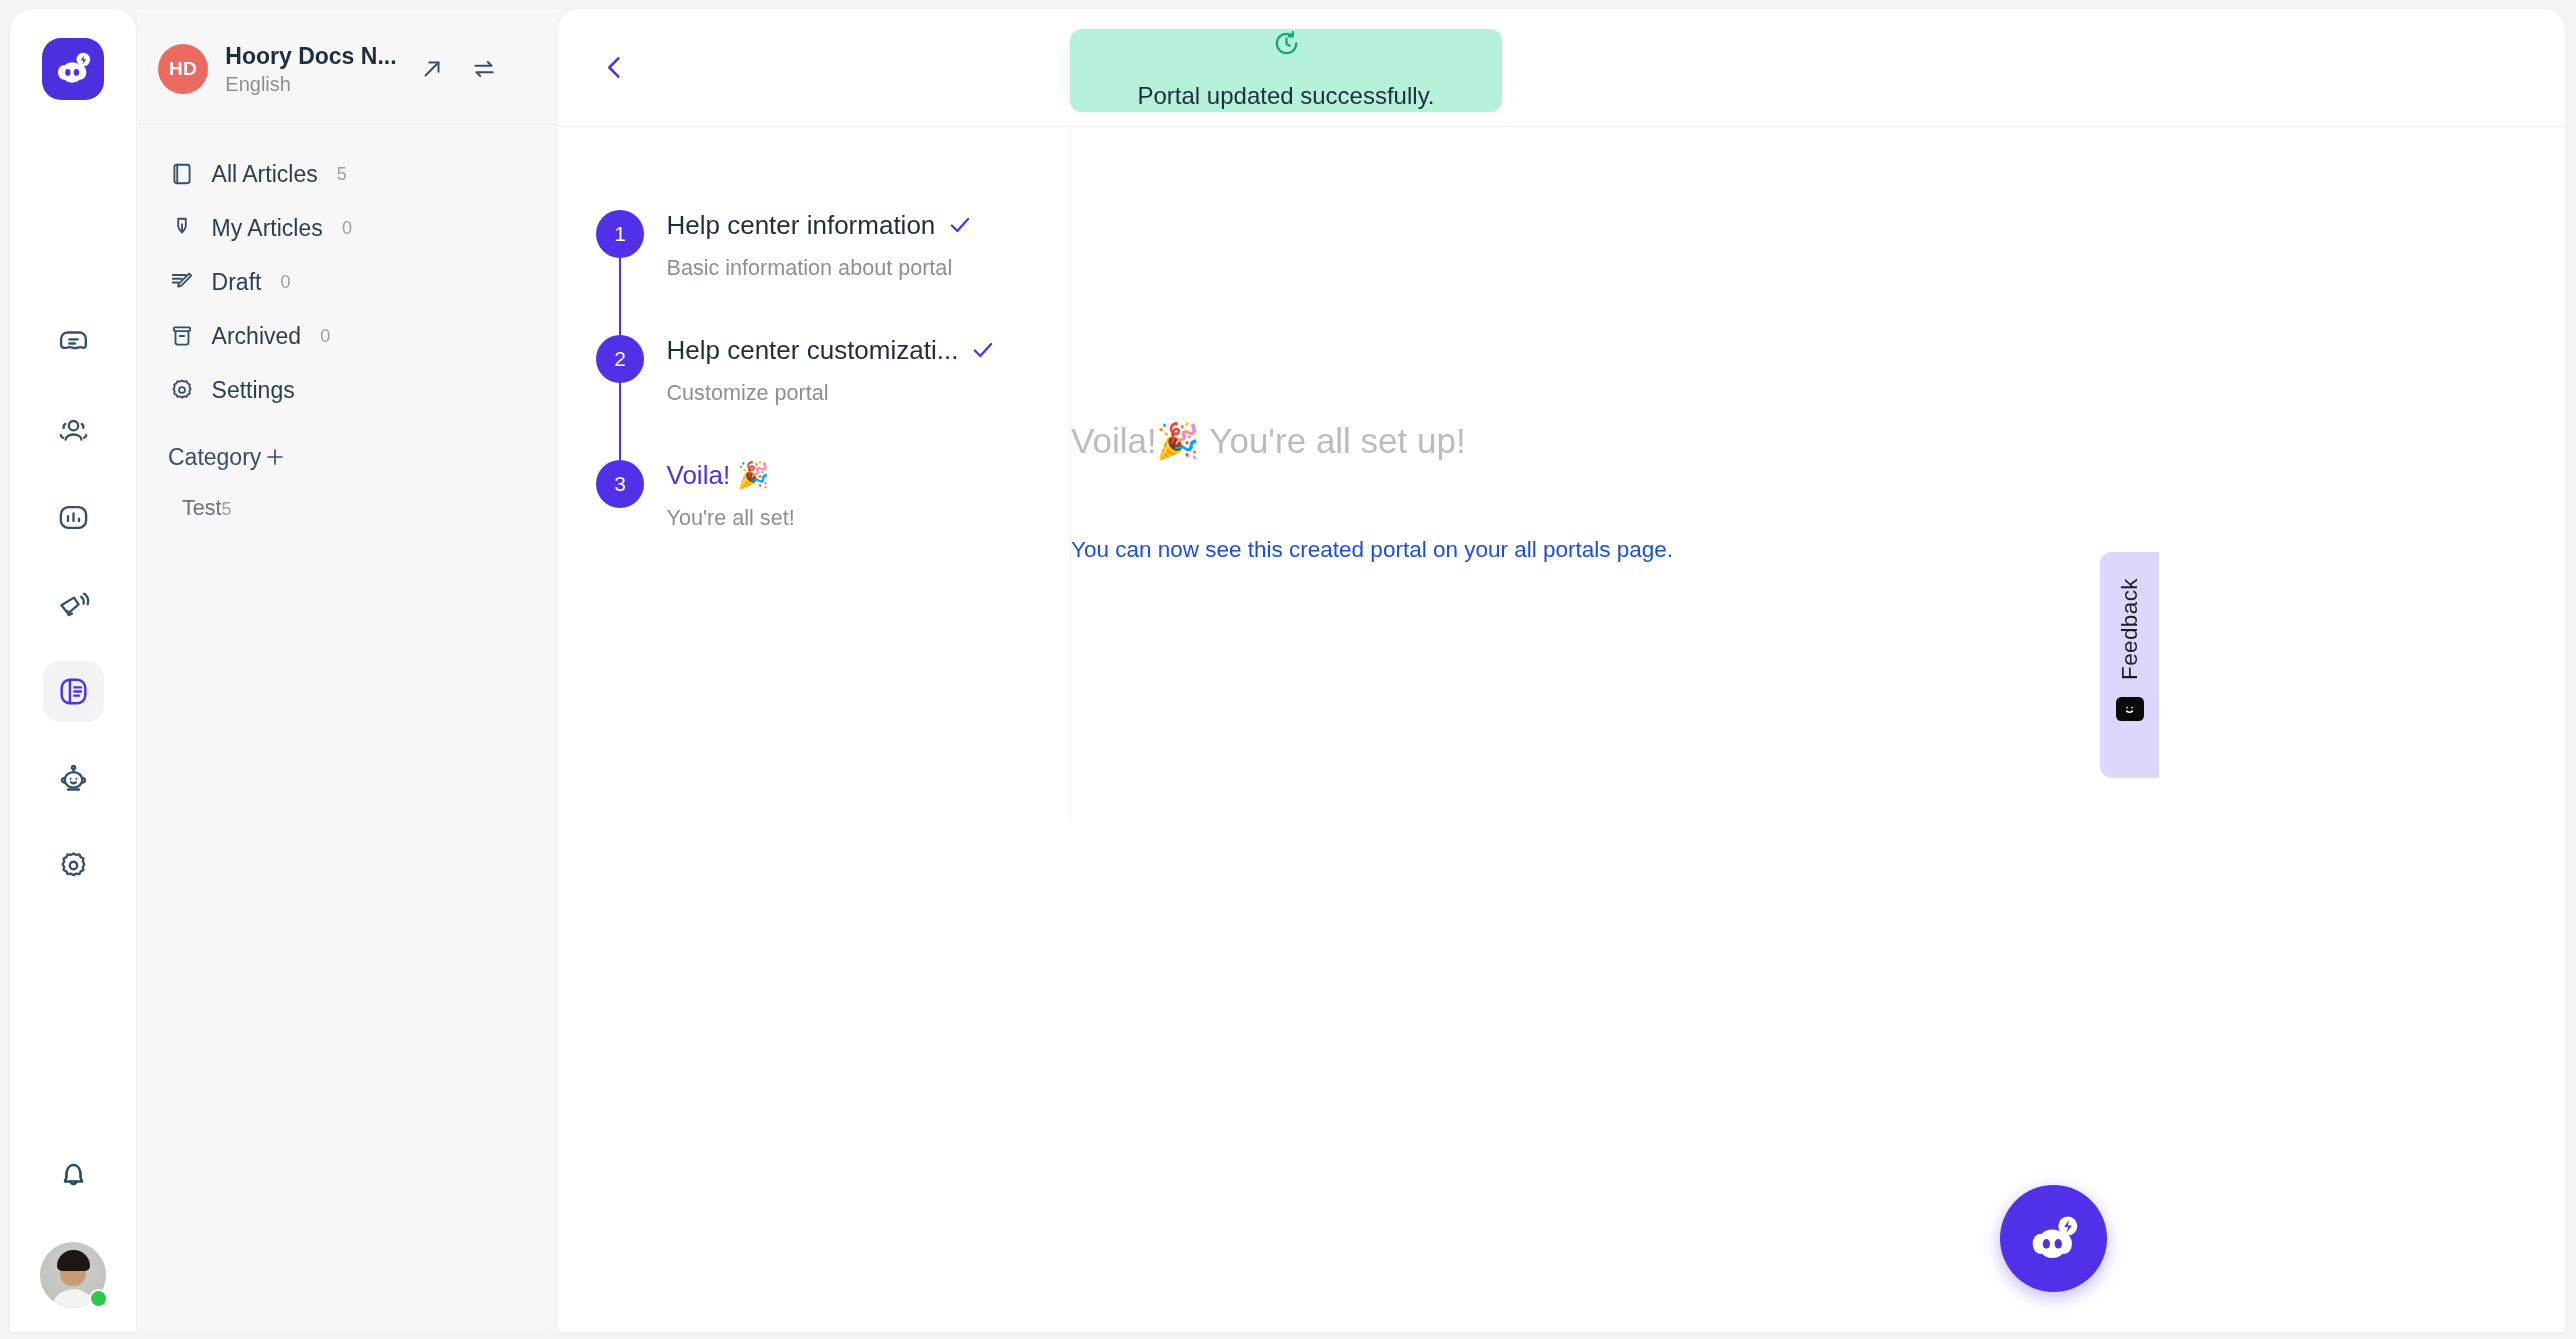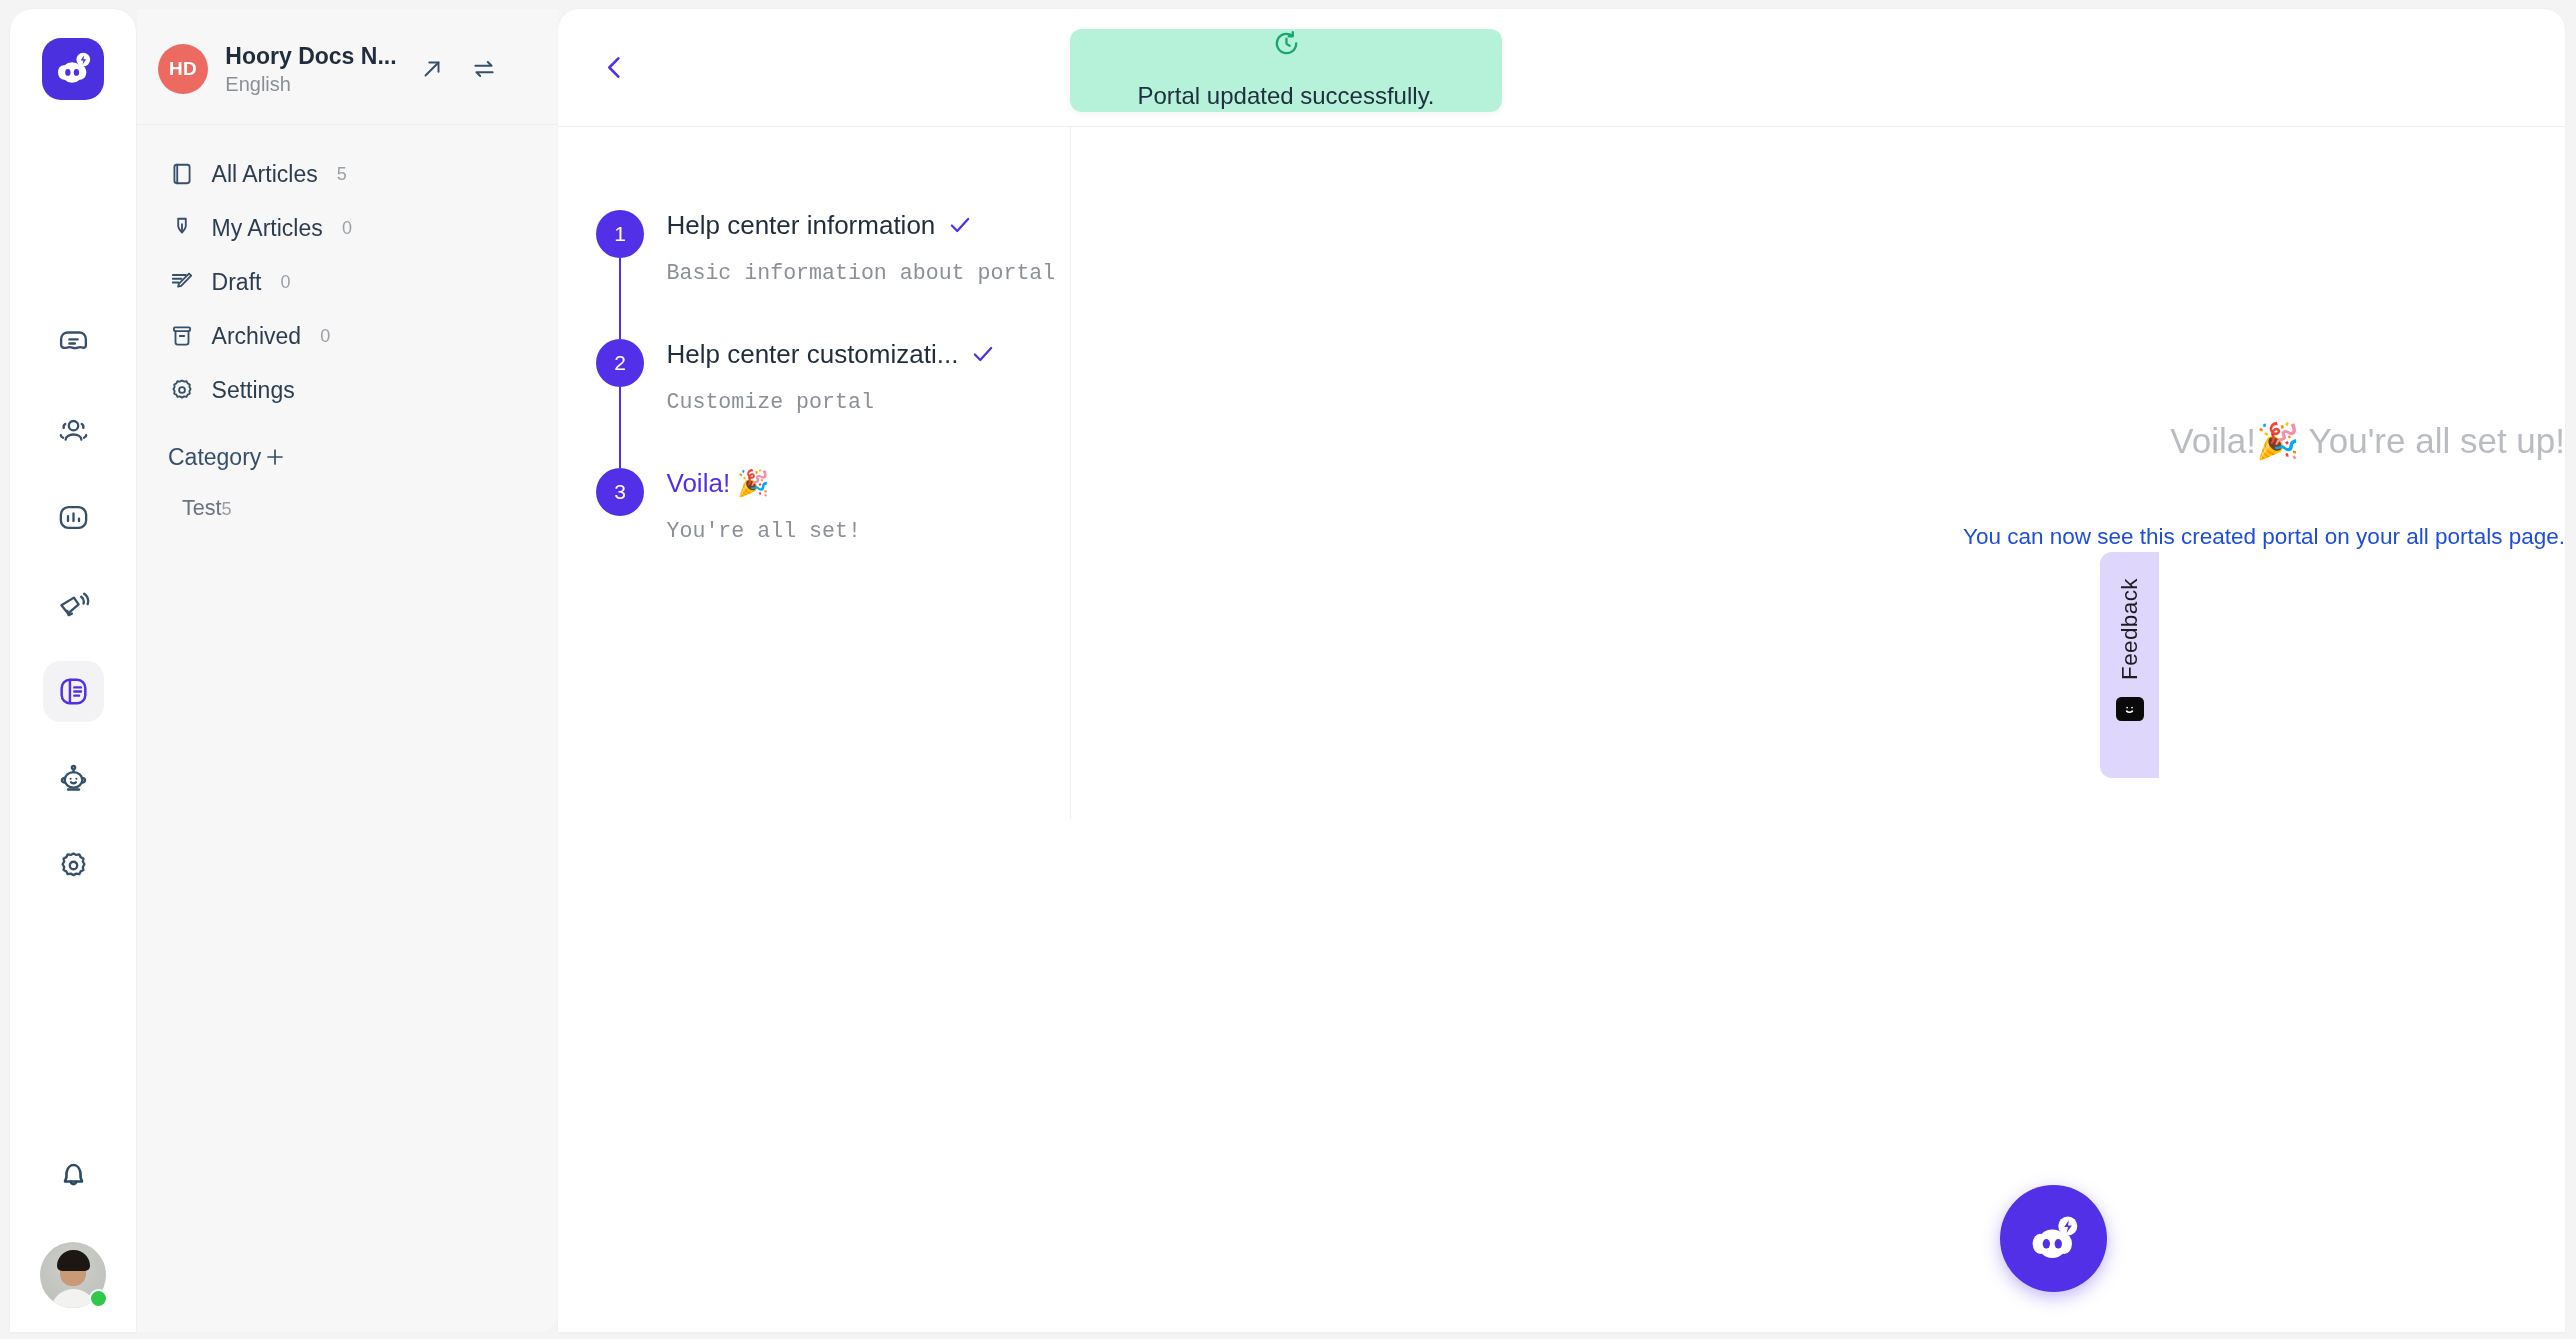--- a/index.html
+++ b/index.html
@@ -112,23 +112,23 @@
     background: #5130e8; color: #ffffff;
     font-size: 21px; display: flex; align-items: center; justify-content: center;
     flex: 0 0 auto;
   }
   .step-line { width: 2.6px; background: #5130e8; flex: 1 1 auto; }
   .step-body { padding-bottom: 54px; }
   .step-titlerow { display: flex; align-items: center; gap: 12px; }
   .step-title { font-size: 26px; color: #1f2d3d; font-weight: 500; white-space: nowrap; }
   .step-title.current { color: #5130e8; }
   .step-check { color: #5130e8; display: flex; align-items: center; }
-  .step-desc { font-size: 21.6px; color: #8a8f98; margin-top: 20px; font-family: Liberation Mono, monospace; }
-
-  .content { flex: 1 1 auto; display: flex; flex-direction: column; align-items: flex-end; padding-top: 294px; }
+  .step-desc { font-size: 21.6px; color: #8a8f98; margin-top: 14px; }
+
+  .content { flex: 1 1 auto; display: flex; flex-direction: column; align-items: flex-start; padding-top: 294px; gap: 13px; }
   .content-title { font-size: 35px; color: #b9bcc2; font-weight: 500; white-space: nowrap; }
   .content-sub { font-size: 22.5px; color: #1d4ed8; margin-top: 62px; }
   .cta {
     margin-top: 78px;
     background: #5130e8; color: #ffffff;
     font-size: 23px; font-family: "Liberation Sans", sans-serif;
     border: none; border-radius: 10.4px;
     padding: 22.5px 45px; cursor: pointer;
   }
 

